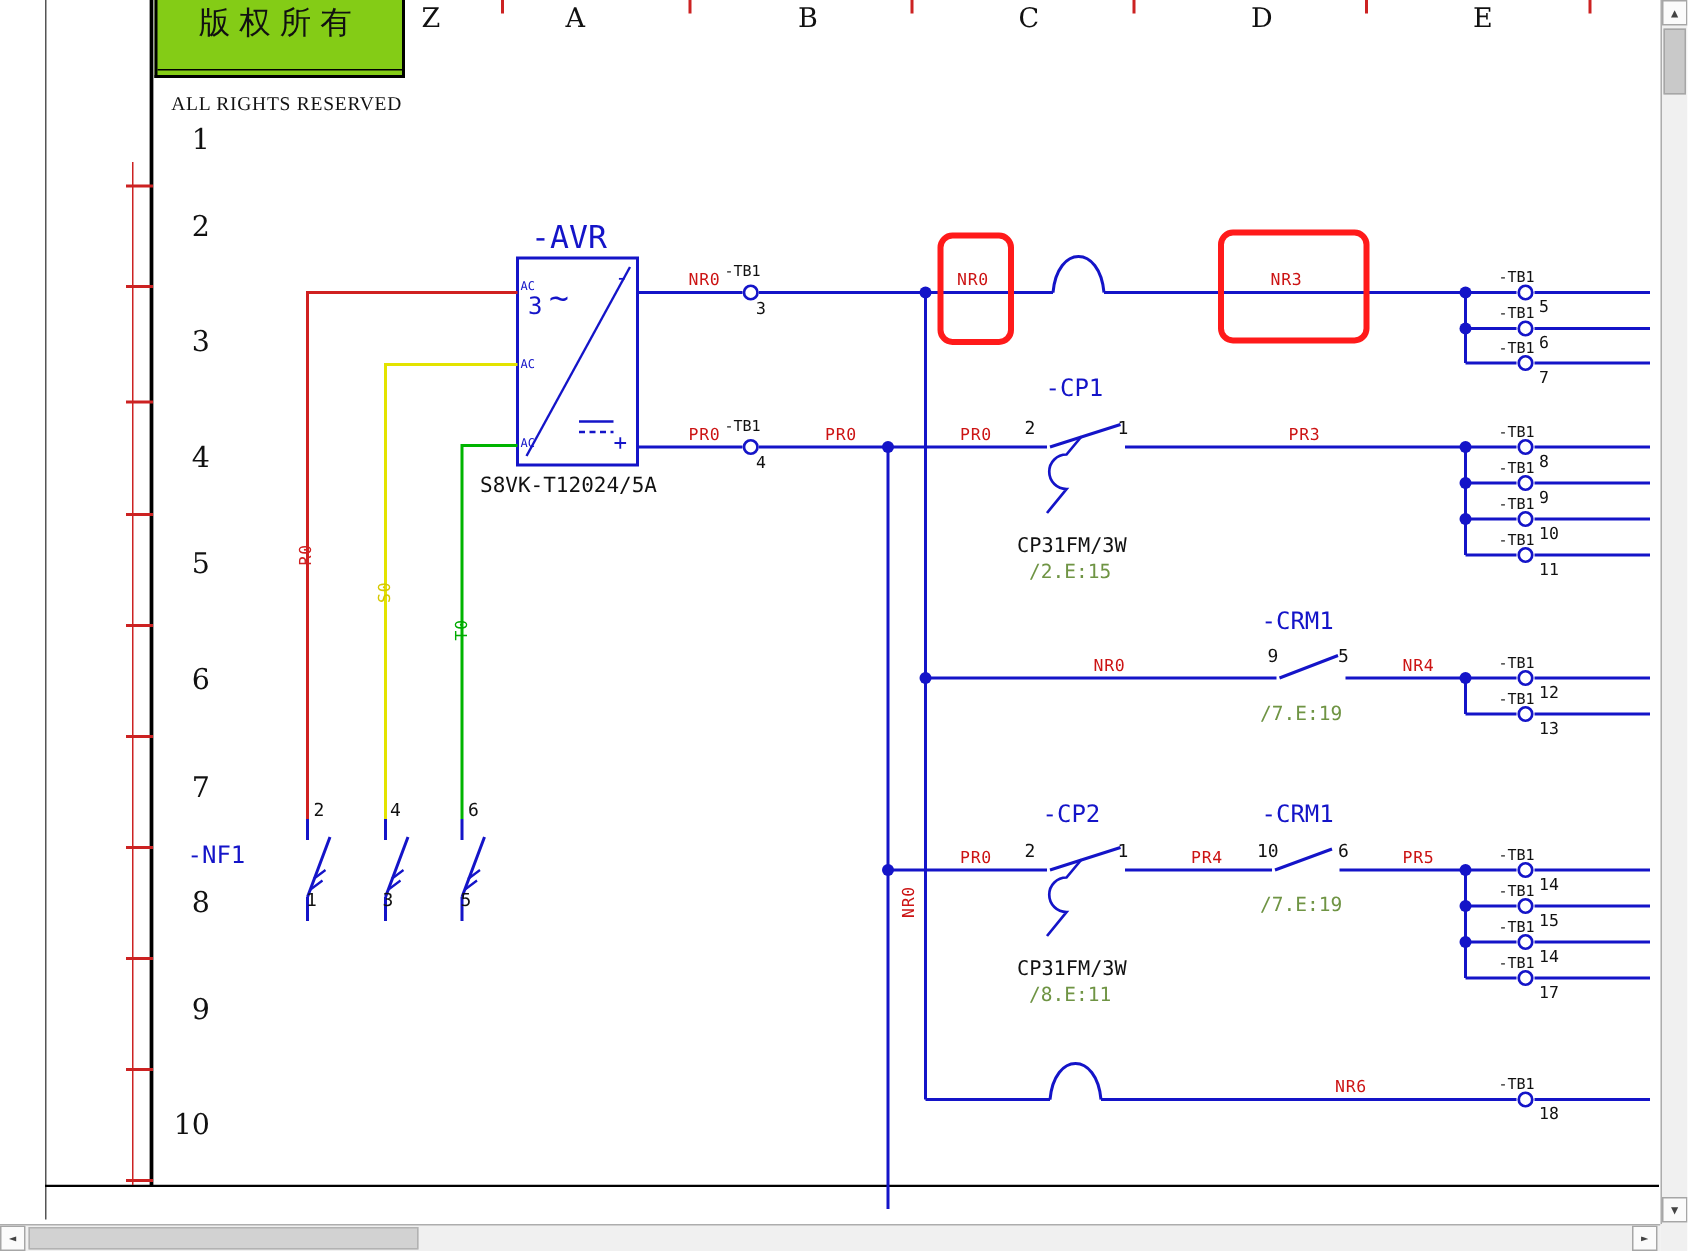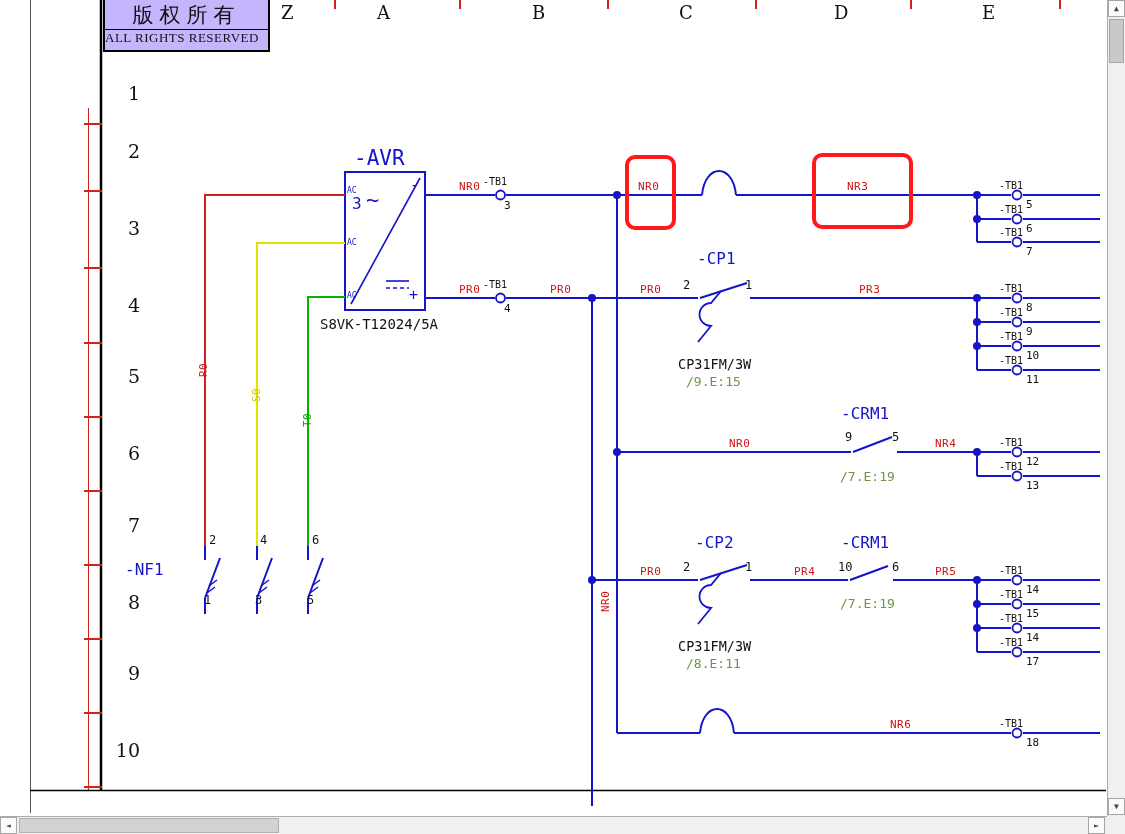--- a/index.html
+++ b/index.html
@@ -11,23 +11,23 @@
   .net{font:400 11px "DejaVu Sans Mono",monospace;color:#cc1414;letter-spacing:.5px}
   .tbl{font:400 10px "DejaVu Sans Mono",monospace;color:#111}
   .tbn{font:400 11px "DejaVu Sans Mono",monospace;color:#111}
   .pin{font:400 12px "DejaVu Sans Mono",monospace;color:#111}
   .comp{font:400 16px "DejaVu Sans Mono",monospace;color:#1414c8}
   .ref{font:400 13px "DejaVu Sans Mono",monospace;color:#6f9444}
   .model{font:400 13.5px "DejaVu Sans Mono",monospace;color:#111}
   .acl{font:400 8px "DejaVu Sans Mono",monospace;color:#1414c8}
   .avrbig{font:400 16px "DejaVu Sans Mono",monospace;color:#1414c8}
   .rot{transform:rotate(-90deg);transform-origin:left top}
-  #titleblock{left:103px;top:0;width:167px;height:52px;border:2px solid #000;border-top:none;background:#c4b5fd}
+  #titleblock{left:103px;top:0;width:167px;height:52px;border:2px solid #000;border-top:none;background:#84cc16}
   #titleblock .cn{text-align:center;font:400 21px "DejaVu Sans",sans-serif;letter-spacing:6px;color:#111;margin-top:1px}
-  #titleblock .en{border-top:1.5px solid #000;margin-top:0;text-align:left;font:400 13px "Liberation Serif",serif;letter-spacing:.5px;color:#111;padding-top:0}
+  #titleblock .en{border-top:1.5px solid #000;margin-top:17px;text-align:right;font:400 13px "Liberation Serif",serif;letter-spacing:.5px;color:#111;padding-top:14px}
   .vscroll{position:absolute;left:1107px;top:0;width:18px;height:816px;background:#f0f0f0;border-left:1px solid #adadad}
   .hscroll{position:absolute;left:0;top:816px;width:1107px;height:18px;background:#f0f0f0;border-top:1px solid #adadad}
   .sbtn{position:absolute;width:17px;height:17px;background:#fbfbfb;border:1px solid #a6a6a6;color:#444;font-size:8px;line-height:15px;text-align:center}
   .vthumb{position:absolute;left:1px;top:19px;width:15px;height:44px;background:#c9c9c9;border:1px solid #a6a6a6}
   .hthumb{position:absolute;left:19px;top:1px;width:260px;height:15px;background:#d2d2d2;border:1px solid #b2b2b2}
   .corner{position:absolute;left:1107px;top:816px;width:18px;height:18px;background:#f0f0f0}
   #watermark{position:absolute;left:891px;top:813px;height:21px;overflow:hidden;display:flex;gap:7px;align-items:flex-start;z-index:10}
   .wicon{width:22px;height:22px;border-radius:50%;background:#f26a1b;position:relative;flex:0 0 auto}
   .wicon::after{content:"";position:absolute;left:5px;top:4px;width:11px;height:13px;border:3px solid #fff;border-right:none;border-bottom:none;border-radius:50% 0 0 0;transform:rotate(-15deg)}
   .wtext{font:italic 700 26px "DejaVu Sans",sans-serif;color:#1d3db0;line-height:26px;margin-top:1px}
@@ -209,21 +209,21 @@
   <span class="abs tbn" style="left:1026px;top:631px">14</span>
   <span class="abs tbl" style="left:999px;top:637px">-TB1</span>
   <span class="abs tbn" style="left:1026px;top:655px">17</span>
   <span class="abs tbl" style="left:999px;top:718px">-TB1</span>
   <span class="abs tbn" style="left:1026px;top:736px">18</span>
 
   <span class="abs comp" style="left:697px;top:249px">-CP1</span>
   <span class="abs pin" style="left:683px;top:278px">2</span>
   <span class="abs pin" style="left:745px;top:278px">1</span>
   <span class="abs model" style="left:678px;top:356px">CP31FM/3W</span>
-  <span class="abs ref" style="left:686px;top:374px">/9.E:15</span>
+  <span class="abs ref" style="left:686px;top:374px">/2.E:15</span>
 
   <span class="abs comp" style="left:841px;top:404px">-CRM1</span>
   <span class="abs pin" style="left:845px;top:430px">9</span>
   <span class="abs pin" style="left:892px;top:430px">5</span>
   <span class="abs ref" style="left:840px;top:469px">/7.E:19</span>
 
   <span class="abs comp" style="left:695px;top:533px">-CP2</span>
   <span class="abs pin" style="left:683px;top:560px">2</span>
   <span class="abs pin" style="left:745px;top:560px">1</span>
   <span class="abs model" style="left:678px;top:638px">CP31FM/3W</span>

